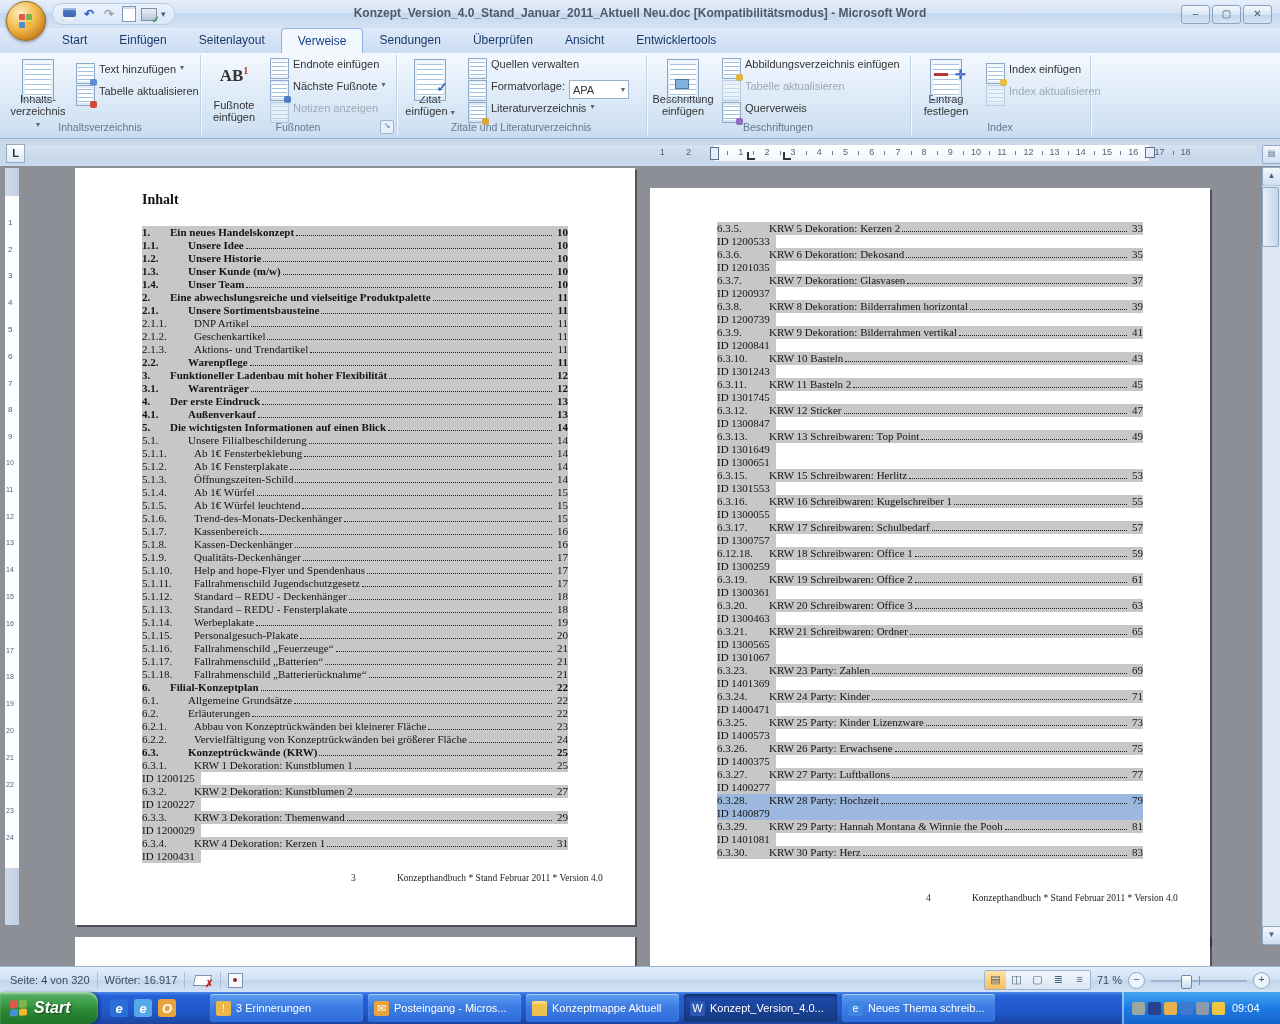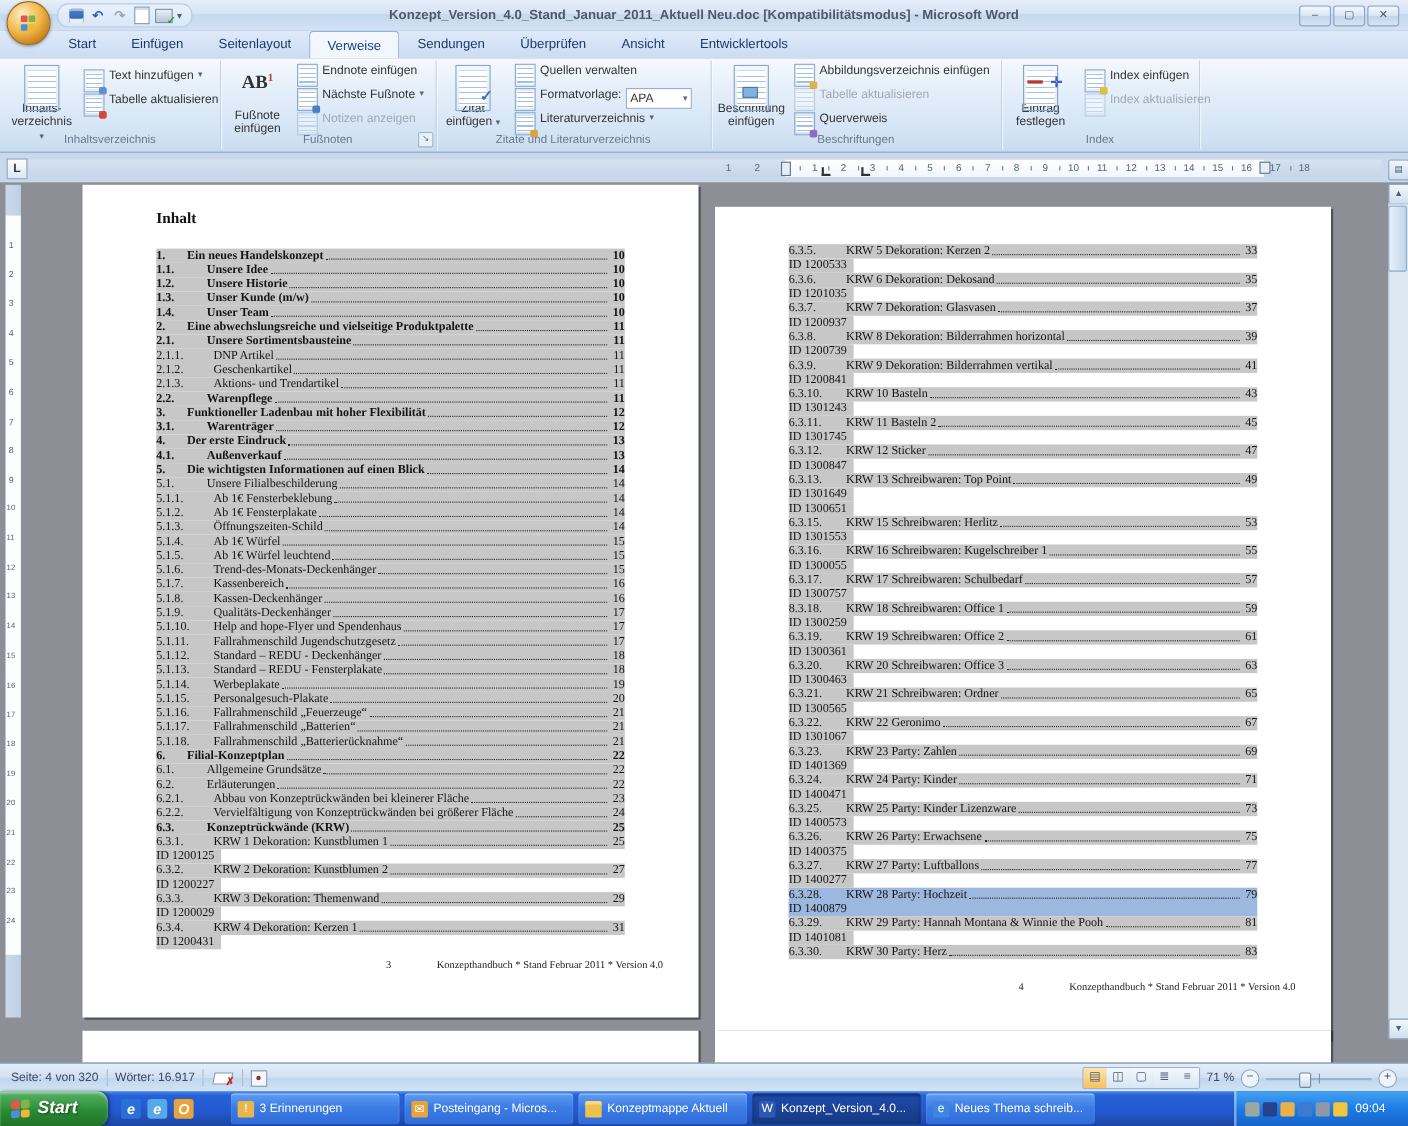--- a/index.html
+++ b/index.html
@@ -819,21 +819,21 @@
           <div class="trow">
             <span class="num n3">6.3.17.</span>
             <span class="txt">KRW 17 Schreibwaren: Schulbedarf</span>
             <span class="leader"></span>
             <span class="pg">57</span>
           </div>
           <div class="trow idrow">
             <span class="idtext">ID 1300757</span>
           </div>
           <div class="trow">
-            <span class="num n3">8.3.18.</span>
+            <span class="num n3">6.12.18.</span>
             <span class="txt">KRW 18 Schreibwaren: Office 1</span>
             <span class="leader"></span>
             <span class="pg">59</span>
           </div>
           <div class="trow idrow">
             <span class="idtext">ID 1300259</span>
           </div>
           <div class="trow">
             <span class="num n3">6.3.19.</span>
             <span class="txt">KRW 19 Schreibwaren: Office 2</span>
@@ -853,26 +853,20 @@
             <span class="idtext">ID 1300463</span>
           </div>
           <div class="trow">
             <span class="num n3">6.3.21.</span>
             <span class="txt">KRW 21 Schreibwaren: Ordner</span>
             <span class="leader"></span>
             <span class="pg">65</span>
           </div>
           <div class="trow idrow">
             <span class="idtext">ID 1300565</span>
-          </div>
-          <div class="trow">
-            <span class="num n3">6.3.22.</span>
-            <span class="txt">KRW 22 Geronimo</span>
-            <span class="leader"></span>
-            <span class="pg">67</span>
           </div>
           <div class="trow idrow">
             <span class="idtext">ID 1301067</span>
           </div>
           <div class="trow">
             <span class="num n3">6.3.23.</span>
             <span class="txt">KRW 23 Party: Zahlen</span>
             <span class="leader"></span>
             <span class="pg">69</span>
           </div>

